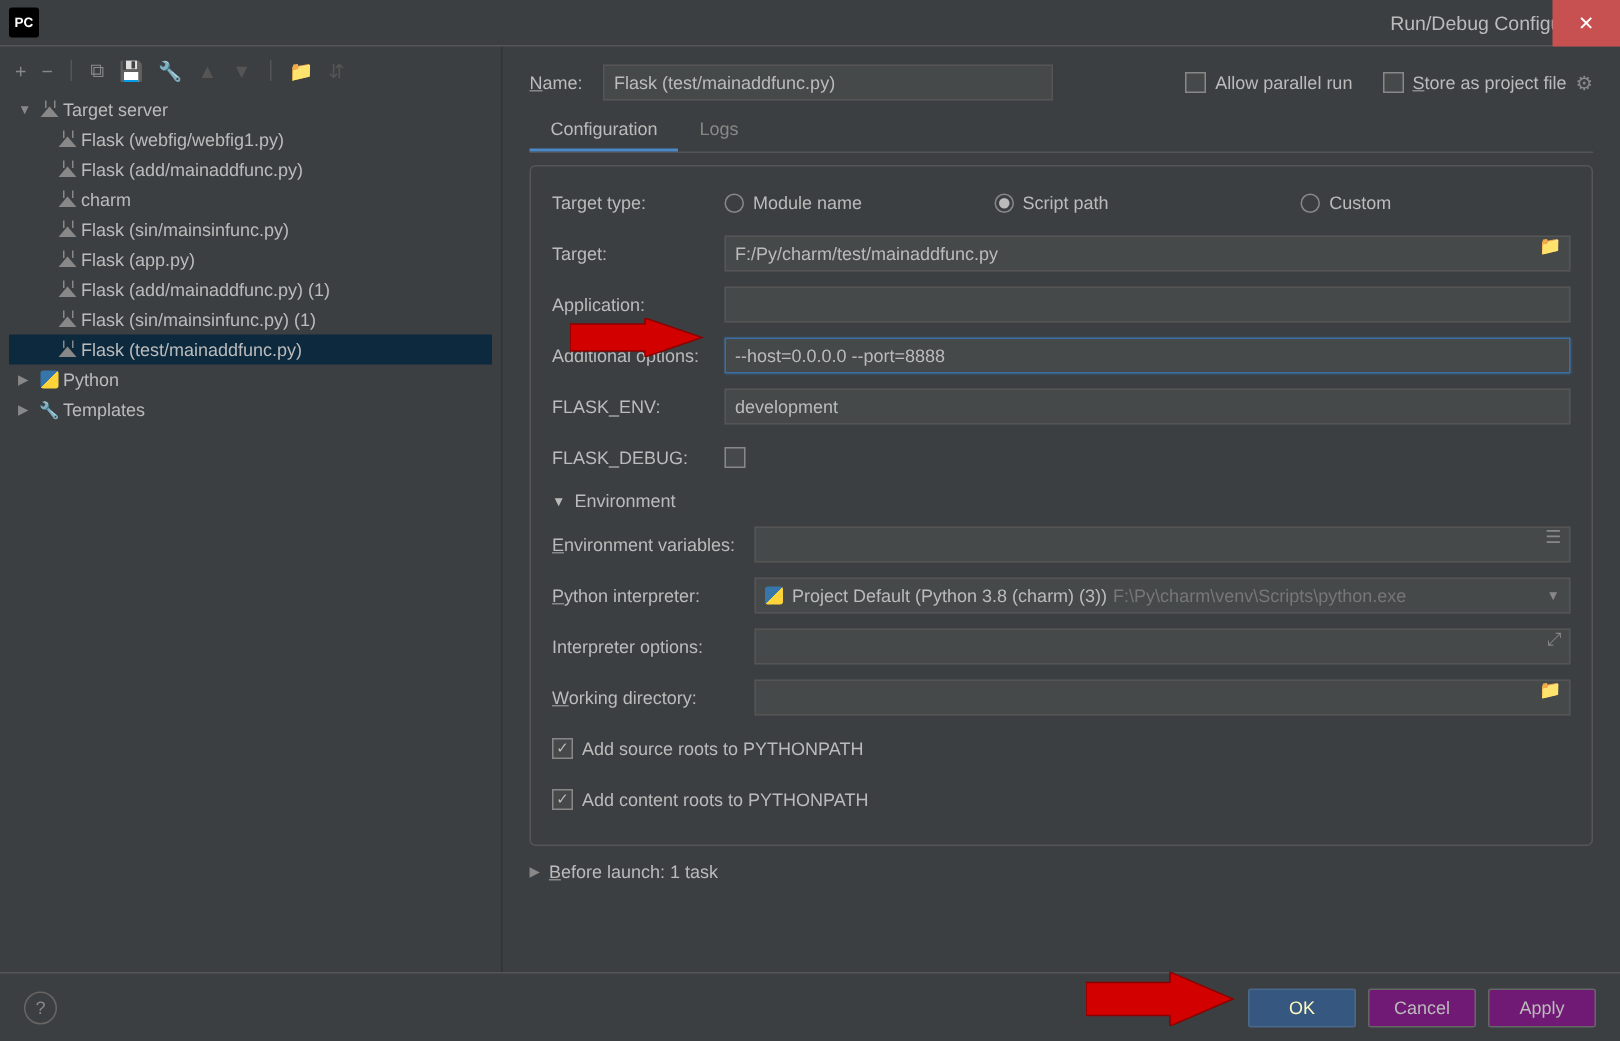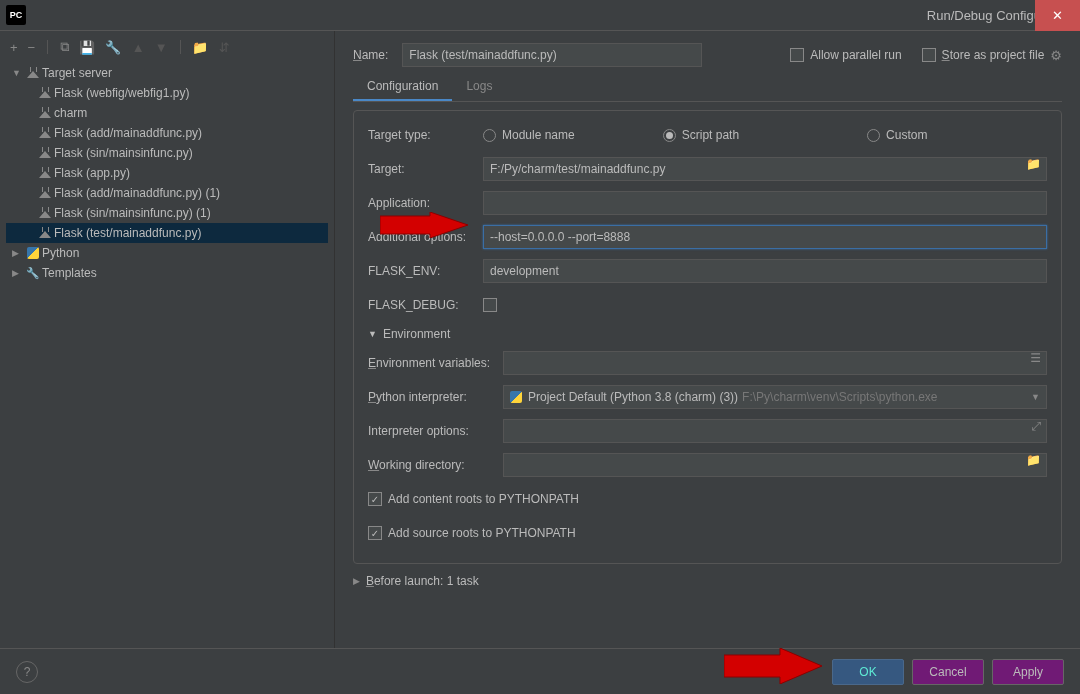--- a/index.html
+++ b/index.html
@@ -48,21 +48,21 @@
 .interp-field .dd { position:absolute; right:6px; color:#888; font-size:9px;}
 .folder-btn, .field-btn { position:absolute; right:6px; color:#888; font-size:12px; cursor:pointer;}
 .fieldwrap { flex:1; position:relative; display:flex;}
 .fieldwrap .tf { flex:1; }
 .before { display:flex; align-items:center; margin-top:6px; cursor:pointer;}
 .before .arr { font-size:9px; margin-right:6px; color:#888;}
 .footer { position:absolute; bottom:0; left:0; right:0; height:46px; border-top:1px solid #555; display:flex; align-items:center; padding:0 16px; background:#3c3f41; }
 .footer .help { width:22px; height:22px; border:1px solid #666; border-radius:50%; display:flex; align-items:center; justify-content:center; color:#888; cursor:pointer;}
 .footer .spacer { flex:1; }
 .btn { min-width:72px; height:26px; background:#701a75; border:1px solid #666; color:#bbbbbb; margin-left:8px; cursor:pointer; font-size:12px; border-radius:2px;}
-.btn.primary { background:#365880; border-color:#4a688a; color:#5eead4;}
+.btn.primary { background:#365880; border-color:#4a688a; color:#fef9c3;}
 .red-arrow { position:absolute; pointer-events:none; }
 .red-arrow svg { display:block; }
 .toprow .chk { display:inline-flex; align-items:center; margin-left:20px; cursor:pointer;}
 .gear { color:#888; margin-left:6px; font-size:13px;}
 </style>
 </head>
 <body>
 
 <div class="titlebar">
   <div class="appicon">PC</div>
@@ -97,27 +97,27 @@
       <div class="tree-item child">
           <span class="icon">
             <span class="flask-ico"></span>
           </span>
           <span>Flask (webfig/webfig1.py)</span>
         </div>
       <div class="tree-item child">
           <span class="icon">
             <span class="flask-ico"></span>
           </span>
+          <span>Flask (add/mainaddfunc.py)</span>
+        </div>
+      <div class="tree-item child">
+          <span class="icon">
+            <span class="flask-ico"></span>
+          </span>
           <span>charm</span>
-        </div>
-      <div class="tree-item child">
-          <span class="icon">
-            <span class="flask-ico"></span>
-          </span>
-          <span>Flask (add/mainaddfunc.py)</span>
         </div>
       <div class="tree-item child">
           <span class="icon">
             <span class="flask-ico"></span>
           </span>
           <span>Flask (sin/mainsinfunc.py)</span>
         </div>
       <div class="tree-item child">
           <span class="icon">
             <span class="flask-ico"></span>
@@ -251,27 +251,27 @@
             <span class="field-btn">⤢</span>
           </div>
       </div>
       <div class="formrow">
         <span class="flabel" style="width:135px"><span class="ul">W</span>orking directory:</span>
         <div class="fieldwrap">
             <input type="text" class="tf" style="">
             <span class="folder-btn">📁</span>
           </div>
       </div>
+      <div class="formrow">
+        <span class="chkbox on"></span>
+        <span>Add source roots to PYTHONPATH</span>
+      </div>
       <div class="formrow" style="margin-top:6px;">
         <span class="chkbox on"></span>
         <span>Add content roots to PYTHONPATH</span>
-      </div>
-      <div class="formrow">
-        <span class="chkbox on"></span>
-        <span>Add source roots to PYTHONPATH</span>
       </div>
     </div>
 
     <div class="before">
       <span class="arr">▶</span>
       <span><span class="ul">B</span>efore launch: 1 task</span>
     </div>
   </div>
 </div>
 

